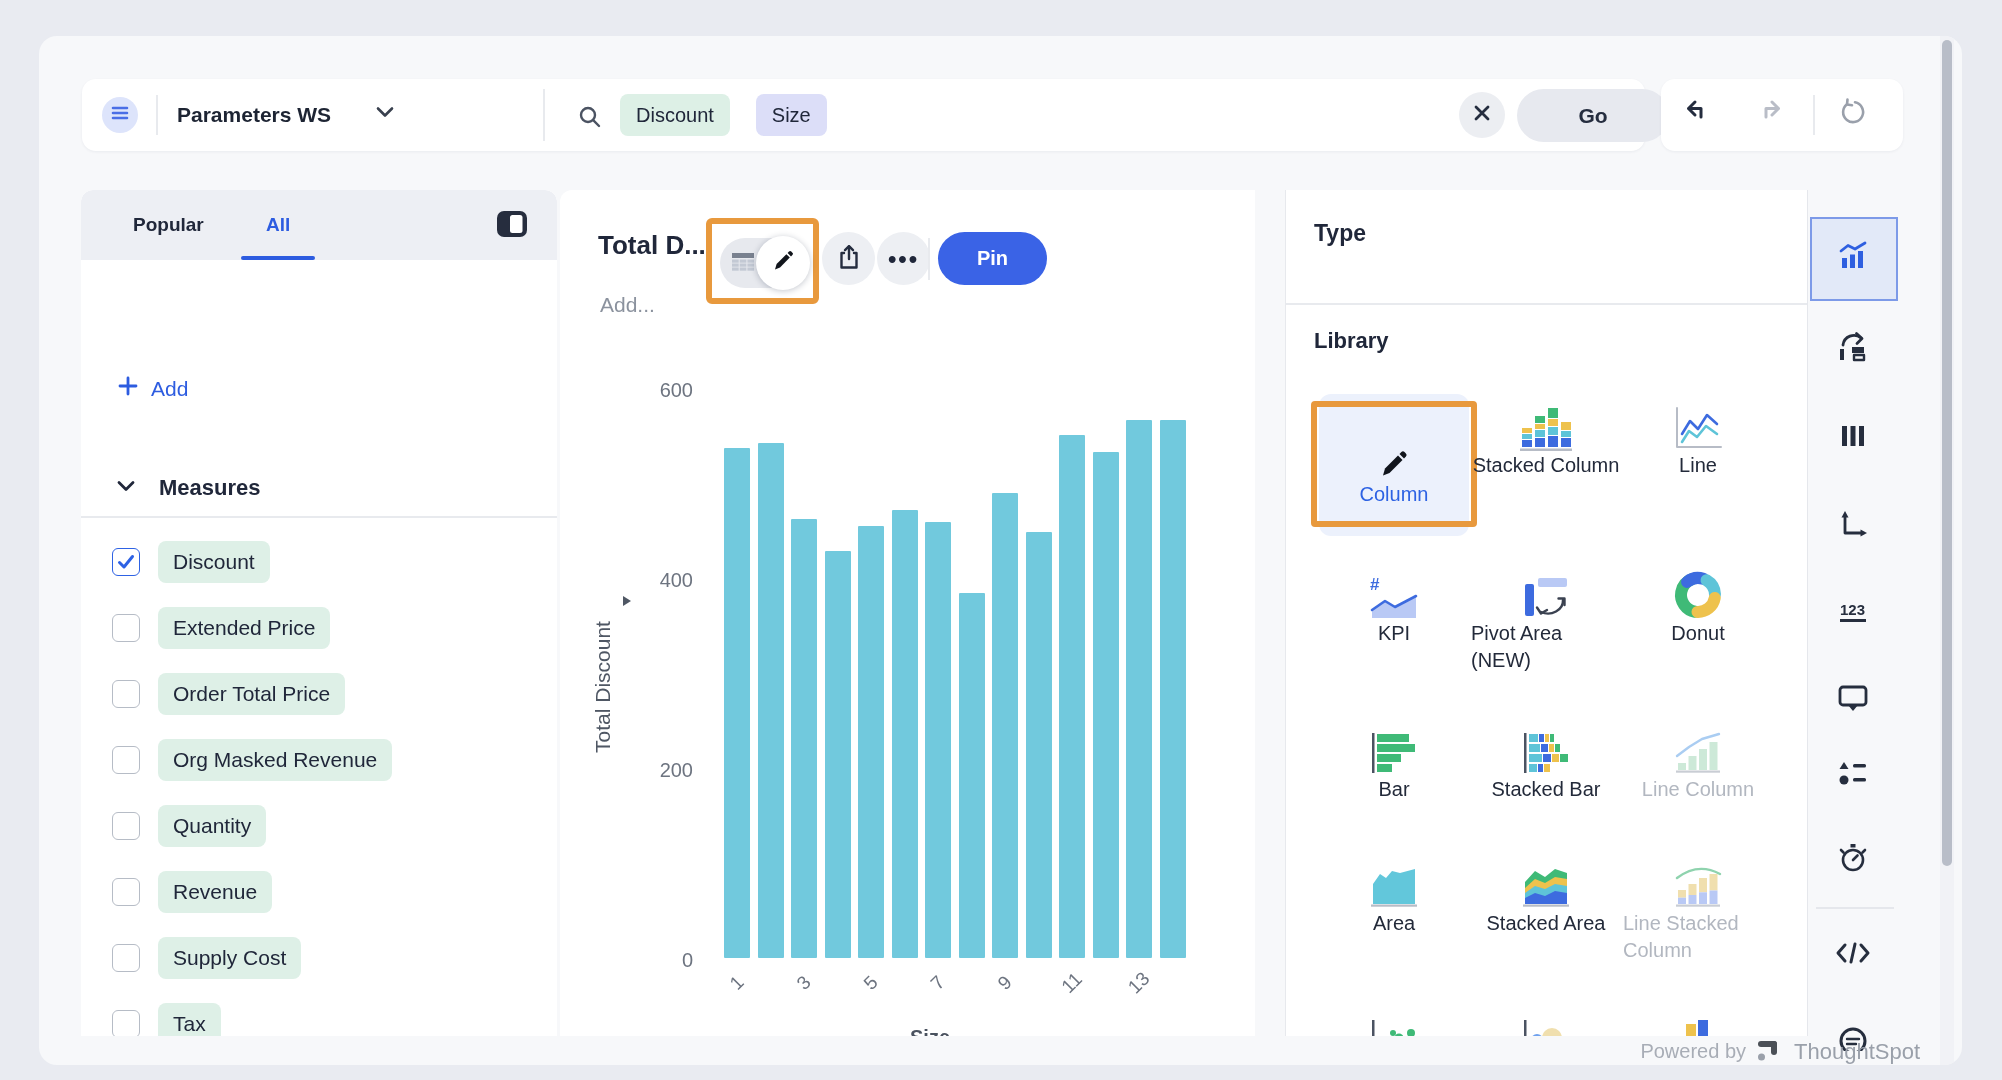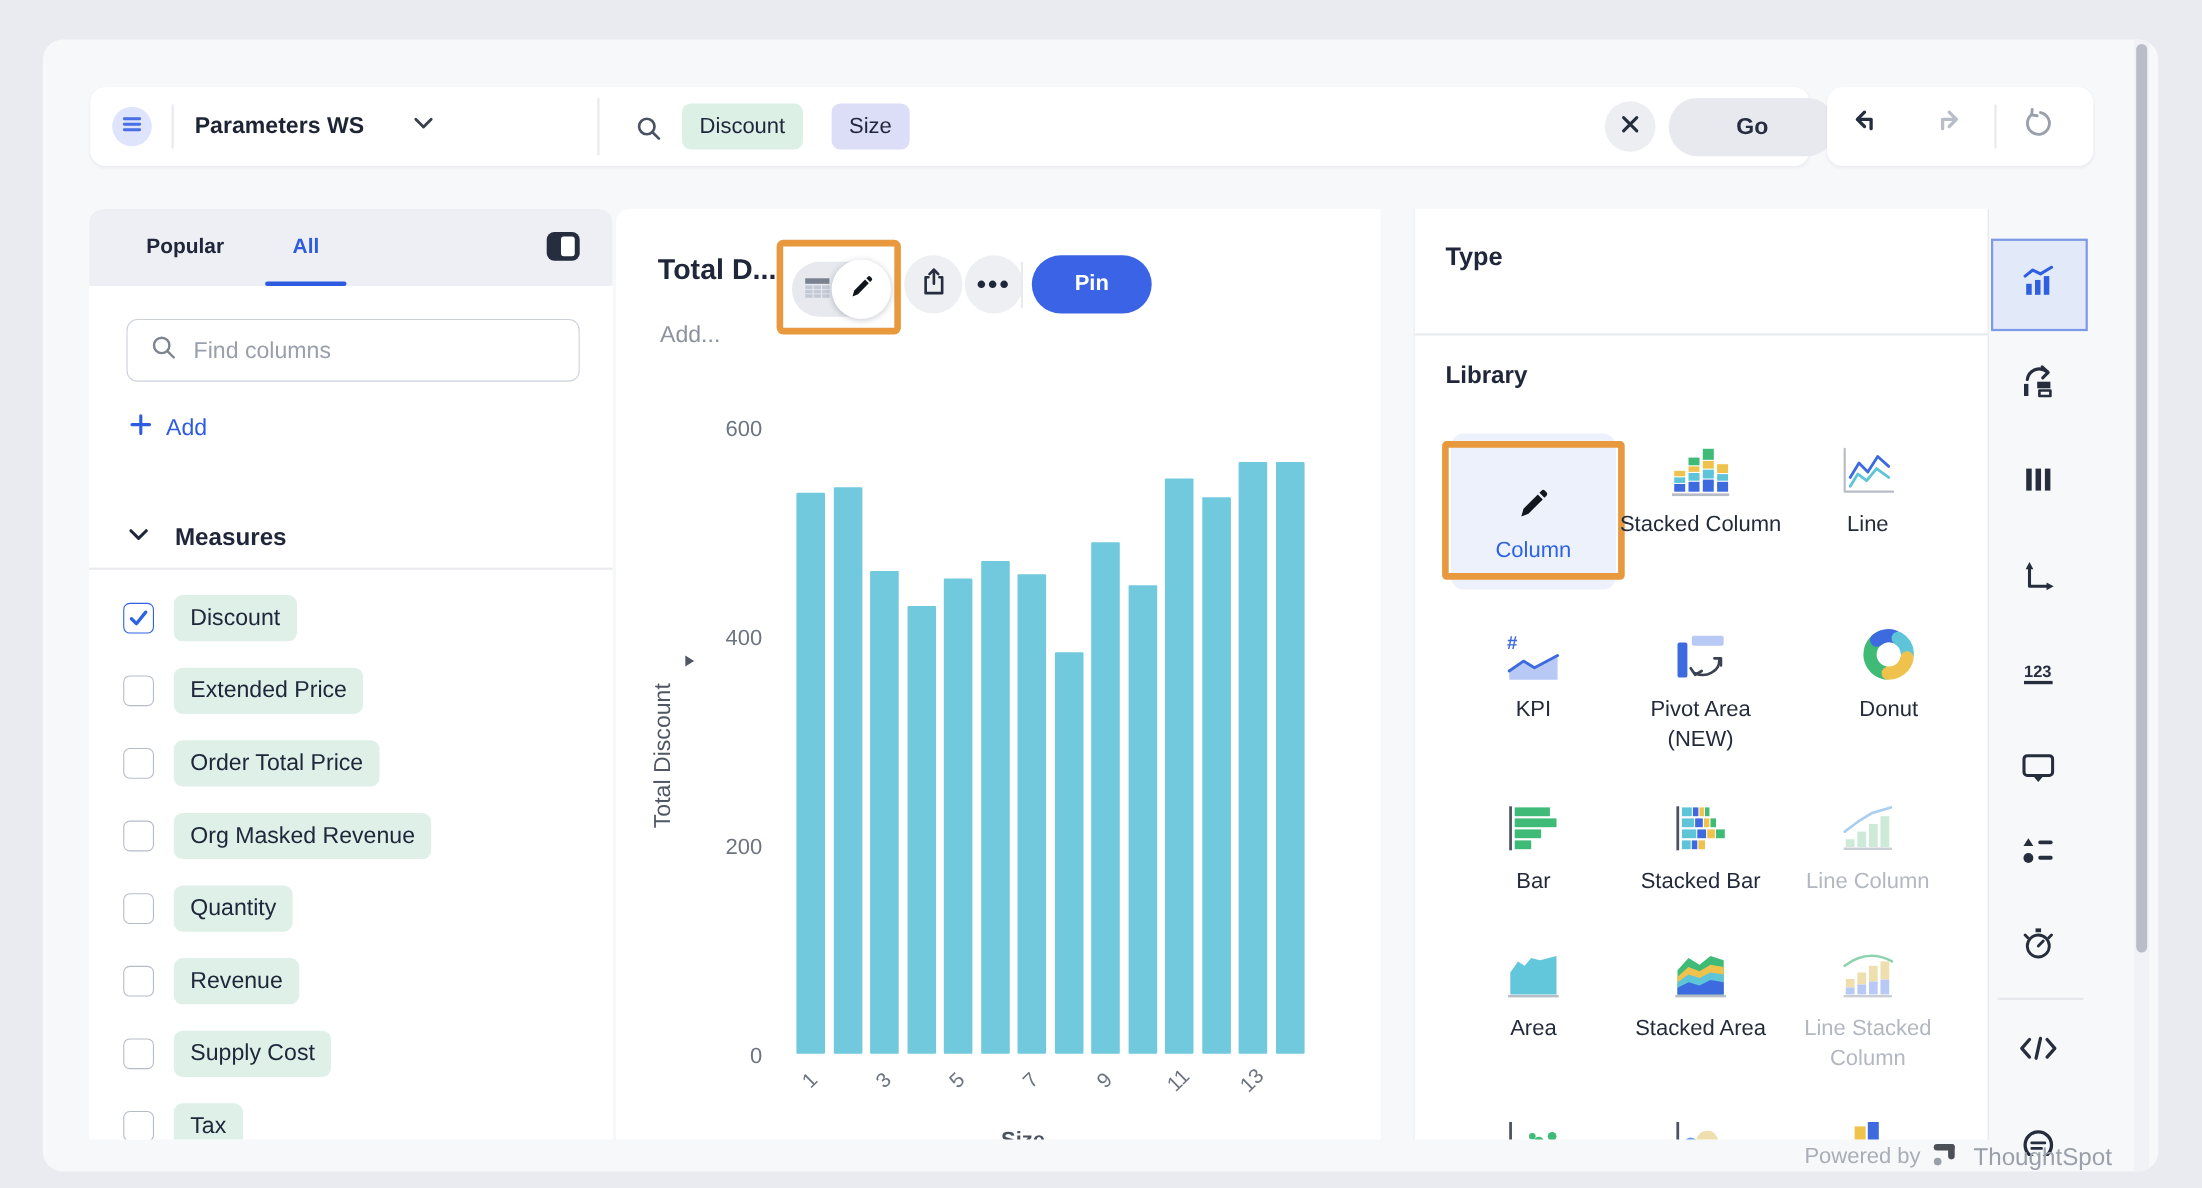--- a/index.html
+++ b/index.html
@@ -74,21 +74,21 @@
   #xticks span { position:absolute; top:782px; width:40px; text-align:center; font-size:19px; color:#6d7480; transform:rotate(-45deg); }
   #xlabel { left:330px; top:836px; width:80px; text-align:center; font-size:20px; font-weight:600; color:#4a525f; }
 
   
   #type-panel { left:1246px; top:154px; width:522px; height:846px; background:#fff; border-left:1.5px solid #e7e9ed; overflow:hidden; }
   #type-title { left:28px; top:30px; font-size:23px; font-weight:700; color:#20273a; }
   #type-div { left:0; top:113px; width:522px; height:1.5px; background:#e8eaee; }
   #library-title { left:28px; top:138px; font-size:22px; font-weight:700; color:#20273a; }
   .tile { position:absolute; width:150px; display:flex; flex-direction:column; align-items:center; }
   .tile .ticon { height:58px; display:flex; align-items:flex-end; justify-content:center; }
-  .tile .tlabel { margin-top:12px; font-size:20px; color:#232a3a; text-align:center; line-height:27px; }
+  .tile .tlabel { font-size:20px; color:#232a3a; line-height:27px; }
   .tile.disabled .tlabel { color:#b2b7c0; }
   .tile.selected { background:#ecf1fc; border-radius:12px; height:142px; justify-content:center; }
   .tile.selected .tlabel { color:#2d62e3; }
   .oframe { position:absolute; border:6px solid #e8993d; border-radius:4px; width:166px; height:126px; left:-8px; top:7px; }
 
   
   #side-toolbar { left:1768px; top:154px; width:133px; height:846px; border-left:1.5px solid #e5e7ec; }
   .tb-item { position:absolute; left:23px; width:44px; height:44px; display:flex; align-items:center; justify-content:center; }
   #tb-selected { left:2px; top:27px; width:88px; height:84px; background:#e2e9f8; border:2px solid #7d9ae8; }
   .tb-div { position:absolute; left:8px; width:78px; height:1.5px; background:#e5e7ec; }
@@ -154,27 +154,20 @@
 
     <div id="left-panel" class="abs">
       <div id="lp-tabs" class="abs">
         <div id="tab-popular" class="tab">Popular</div>
         <div id="tab-all" class="tab">All</div>
         <div id="tab-underline" class="abs"></div>
         <span id="collapse-btn" class="abs"><svg width="32" height="28" viewBox="0 0 32 28" fill="none" xmlns="http://www.w3.org/2000/svg">
               <rect x="1" y="1" width="30" height="26" rx="7" fill="#262d3e"></rect>
               <rect x="14" y="5" width="12.5" height="18" rx="2.5" fill="#fff"></rect>
             </svg></span>
-      </div>
-      <div id="find-input" class="abs">
-        <span><svg width="26" height="26" viewBox="0 0 26 26" fill="none" xmlns="http://www.w3.org/2000/svg">
-              <circle cx="11" cy="11" r="7" stroke="#7d8591" stroke-width="2.2" stroke-linecap="round" stroke-linejoin="round" fill="none"></circle>
-              <path d="M16.2 16.2 22 22" stroke="#7d8591" stroke-width="2.2" stroke-linecap="round" stroke-linejoin="round" fill="none"></path>
-            </svg></span>
-        <span id="find-placeholder">Find columns</span>
       </div>
       <div id="add-btn" class="abs">
         <span><svg width="22" height="22" viewBox="0 0 22 22" fill="none" xmlns="http://www.w3.org/2000/svg">
               <path d="M11 3v16M3 11h16" stroke="#2d5ce0" stroke-width="2.8" stroke-linecap="round" stroke-linejoin="round" fill="none"></path>
             </svg></span>
         <span>Add</span>
       </div>
       <div id="measures-hdr" class="abs">
         <span><svg width="22" height="14" viewBox="0 0 22 14" fill="none" xmlns="http://www.w3.org/2000/svg">
               <path d="M4 3.5 11 10.5 18 3.5" stroke="#20273a" stroke-width="2.8" stroke-linecap="round" stroke-linejoin="round" fill="none"></path>
@@ -371,21 +364,21 @@
               <svg width="50" height="46" viewBox="0 0 50 46" fill="none" xmlns="http://www.w3.org/2000/svg">
                 <rect x="4" y="10" width="9" height="32" rx="2" fill="#3d6bdf"></rect>
                 <rect x="17" y="4" width="29" height="9" rx="2" fill="#b9c9f5"></rect>
                 <path d="M20 38 A15 13 0 0 0 42 26" stroke="#3a4150" stroke-width="2.4" stroke-linecap="round" stroke-linejoin="round" fill="none"></path>
                 <path d="M16 33.5 20 39.5 26 36" stroke="#3a4150" stroke-width="2.4" stroke-linecap="round" stroke-linejoin="round" fill="none"></path>
                 <path d="M37.5 24.5 43.5 24.5 43.5 31" stroke="#3a4150" stroke-width="2.4" stroke-linecap="round" stroke-linejoin="round" fill="none"></path>
               </svg>
             </div>
             <div class="tlabel">Pivot Area (NEW)</div>
           </div>
-          <div class="tile" style="left: 356px; top: 372px;">
+          <div class="tile" style="left: 337px; top: 372px;">
             <div class="ticon">
               <svg width="50" height="50" viewBox="0 0 50 50" fill="none" xmlns="http://www.w3.org/2000/svg">
                 <g transform="rotate(100 25 25)">
                   <circle cx="25" cy="25" r="17" stroke="#3fba77" stroke-width="12" stroke-linecap="round" stroke-linejoin="round" fill="none" stroke-dasharray="44 107"></circle>
                 </g>
                 <g transform="rotate(230 25 25)">
                   <circle cx="25" cy="25" r="17" stroke="#3d6bdf" stroke-width="12" stroke-linecap="round" stroke-linejoin="round" fill="none" stroke-dasharray="17 107"></circle>
                 </g>
                 <g transform="rotate(300 25 25)">
                   <circle cx="25" cy="25" r="17" stroke="#5ec4d8" stroke-width="12" stroke-linecap="round" stroke-linejoin="round" fill="none" stroke-dasharray="17 107"></circle>

